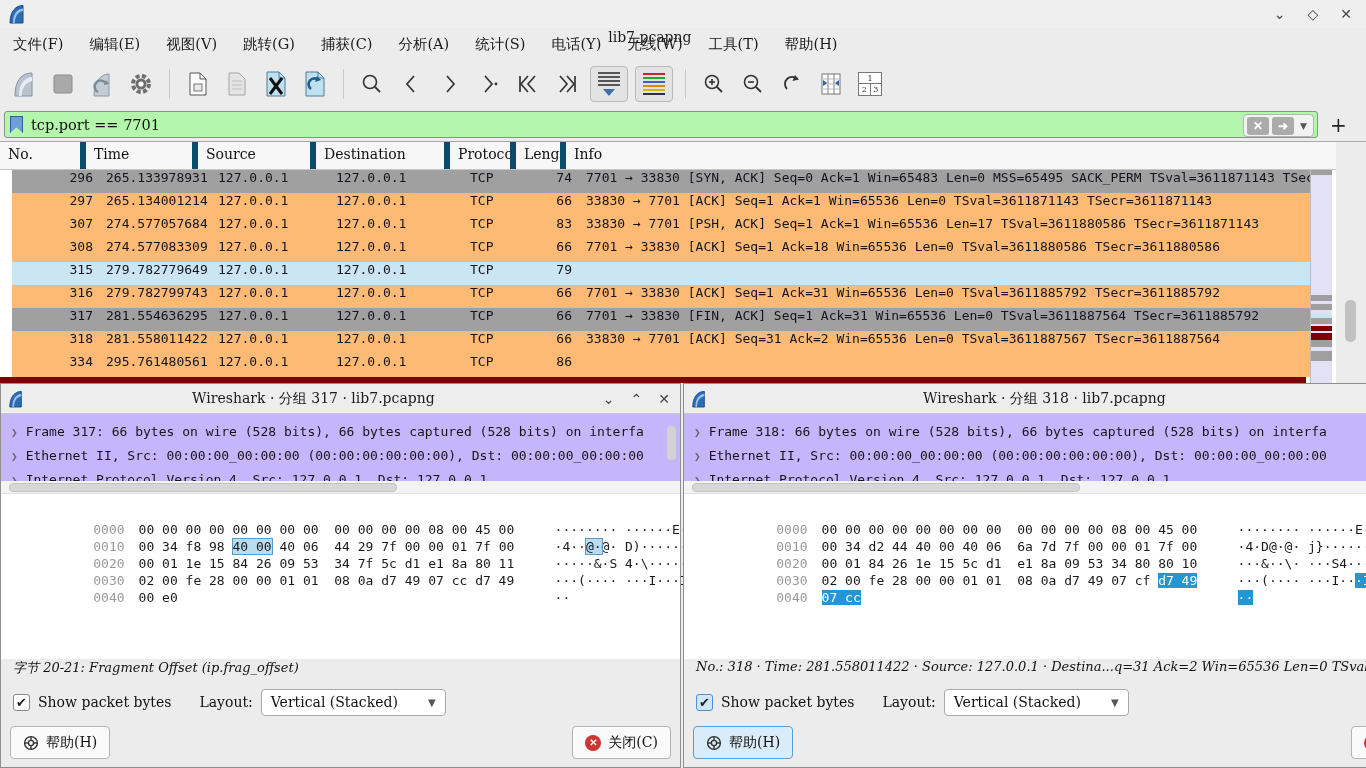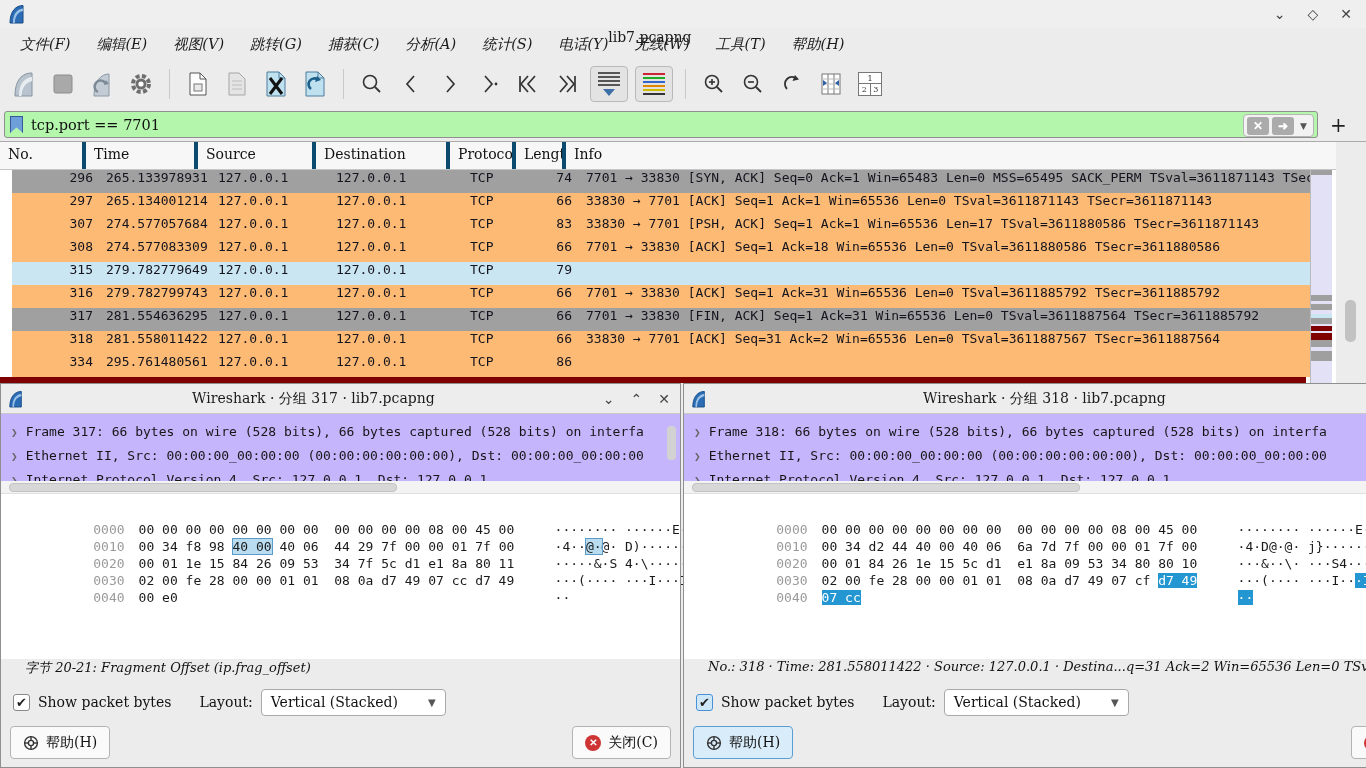--- a/index.html
+++ b/index.html
@@ -12,21 +12,21 @@
   #screen{position:relative;width:1366px;height:768px;background:#ececec;}
 
   
   #titlebar{position:absolute;left:0;top:0;width:1366px;height:28px;background:#efefef;display:flex;align-items:center;}
   #titlebar .fin{margin-left:8px;}
   #titlebar .t{flex:1;text-align:center;font-size:14px;color:#1b1b1b;margin-top:45px;}
   .winctl{display:flex;gap:22px;margin-right:14px;color:#444;font-size:14px;}
   .winctl span{cursor:default;}
 
   
-  #menubar{position:absolute;left:0;top:28px;width:1366px;height:32px;display:flex;align-items:center;padding-left:7px;font-style:italic;}
+  #menubar{position:absolute;left:0;top:28px;width:1366px;height:32px;display:flex;align-items:center;padding-left:0;}
   #menubar .mi{padding:4px 13px;font-size:14.5px;color:#1b1b1b;}
 
   
   #toolbar{position:absolute;left:0;top:60px;width:1366px;height:48px;display:flex;align-items:center;padding-left:8px;gap:7px;}
   .tbtn{width:32px;height:36px;display:flex;align-items:center;justify-content:center;border-radius:4px;}
   .tbtn.checked{background:#e3e3e3;border:1px solid #b9b9b9;width:38px;}
   .tsep{width:1px;height:30px;background:#c9c9c9;margin:0 5px;}
   .lines{display:flex;flex-direction:column;gap:2px;width:22px;position:relative;}
   .lines i{display:block;height:2px;background:#555;}
   .lines.color i:nth-child(1){background:#c23;} .lines.color i:nth-child(2){background:#2a2;}
@@ -45,21 +45,21 @@
   #filterbox .bm{width:13px;height:17px;margin:0 8px 0 5px;background:#6f9fd8;border:1px solid #39589c;clip-path:polygon(0 0,100% 0,100% 100%,50% 68%,0 100%);}
   #filterbox .ftxt{font-size:14.5px;color:#111;}
   #fctl{position:absolute;right:3px;top:2px;height:23px;display:flex;align-items:center;background:#f2f2f2;border:1px solid #b5b5b5;border-radius:4px;padding:1px 3px;gap:3px;}
   #fctl .fx,#fctl .fa{width:22px;height:18px;border-radius:3px;background:#ababab;color:#fff;display:flex;align-items:center;justify-content:center;font-size:12px;font-weight:bold;}
   #fctl .fd{color:#555;font-size:9px;padding:0 3px;}
   #fplus{position:absolute;left:1330px;top:5px;font-size:20px;color:#222;}
 
   
   #plist{position:absolute;left:0;top:142px;width:1366px;height:241px;background:#fff;}
   #phead{display:flex;height:28px;background:#f7f7f7;border-bottom:1px solid #c6c6c6;font-size:14px;color:#111;}
-  #phead .hc{border-right:4px solid #0c4a6e;padding:4px 0 0 8px;overflow:hidden;white-space:nowrap;}
+  #phead .hc{border-right:6px solid #0c4a6e;padding:4px 0 0 8px;overflow:hidden;white-space:nowrap;}
   .c-no{width:86px;} .c-time{width:112px;} .c-src{width:118px;} .c-dst{width:134px;}
   .c-proto{width:66px;} .c-len{width:50px;} .c-info{flex:1;}
   #prows{width:1306px;margin-left:12px;}
   .prow{display:flex;height:23px;line-height:23px;font:13px var(--mono);color:#14141e;background:#fdba74;white-space:nowrap;}
   .prow .c-no{text-align:right;padding-right:5px;}
   .prow .c-time,.prow .c-src,.prow .c-dst,.prow .c-proto{padding-left:8px;}
   .prow .c-len{text-align:right;padding-right:6px;}
   .prow .c-info{padding-left:8px;overflow:hidden;}
   .prow.row-gray{background:#a0a0a0;}
   .prow.row-blue{background:#cbe6f3;}
@@ -83,21 +83,21 @@
   .vthumb{position:absolute;right:2px;top:6px;width:9px;height:34px;border-radius:4px;background:#d2d2d2;}
   .hscroll{height:13px;background:#f3f3f3;position:relative;border-bottom:1px solid #e0e0e0;}
   .hthumb{position:absolute;left:8px;top:2px;width:388px;height:9px;border-radius:4px;background:#d7d7d7;border:1px solid #c3c3c3;}
   .dhex{height:165px;background:#fff;padding:10px 0 0 14px;font:13px var(--mono);color:#1a1a1a;}
   .hx-row{height:17px;line-height:17px;white-space:pre;}
   .hx-off{color:#9a9a9a;}
   .hx-hex{display:inline-block;width:392px;margin-left:14px;white-space:pre;}
   .hx-asc{display:inline-block;margin-left:24px;white-space:pre;}
   #dlg-left .hx-h:not(:empty){background:#b9dcf1;outline:1px solid #5b9bc8;}
   #dlg-right .hx-h:not(:empty){background:#2496d2;color:#fff;}
-  .dstatus{height:24px;line-height:24px;padding-left:24px;font:italic 13px var(--serif);color:#111;white-space:nowrap;overflow:hidden;}
+  .dstatus{height:24px;line-height:24px;padding-left:12px;font:italic 13px var(--serif);color:#111;white-space:nowrap;overflow:hidden;}
   .dctl{height:38px;display:flex;align-items:center;padding-left:12px;font-size:14px;color:#111;}
   .cbx{width:17px;height:17px;background:#fff;border:1px solid #8a8a8a;border-radius:3px;display:flex;align-items:center;justify-content:center;font-size:13px;color:#222;margin-right:8px;}
   .cbx.focused{background:#cfe8f7;border-color:#4a90d9;}
   .laylbl{margin-left:28px;margin-right:8px;}
   .sel{width:185px;height:27px;background:#fff;border:1px solid #a9a9a9;border-radius:4px;display:flex;align-items:center;padding-left:9px;font-size:14px;color:#111;}
   .sel .chev{margin-left:auto;margin-right:9px;color:#555;font-size:10px;}
   .dbtns{position:absolute;left:0;right:0;bottom:7px;height:34px;}
   .btn{position:absolute;height:33px;border:1px solid #b3b3b3;border-radius:4px;background:#fafafa;display:flex;align-items:center;padding:0 12px;gap:7px;font-size:14px;color:#111;}
   .btn-help{left:9px;}
   .btn-help.focused{background:#d9ecf9;border-color:#5a9fd4;}

